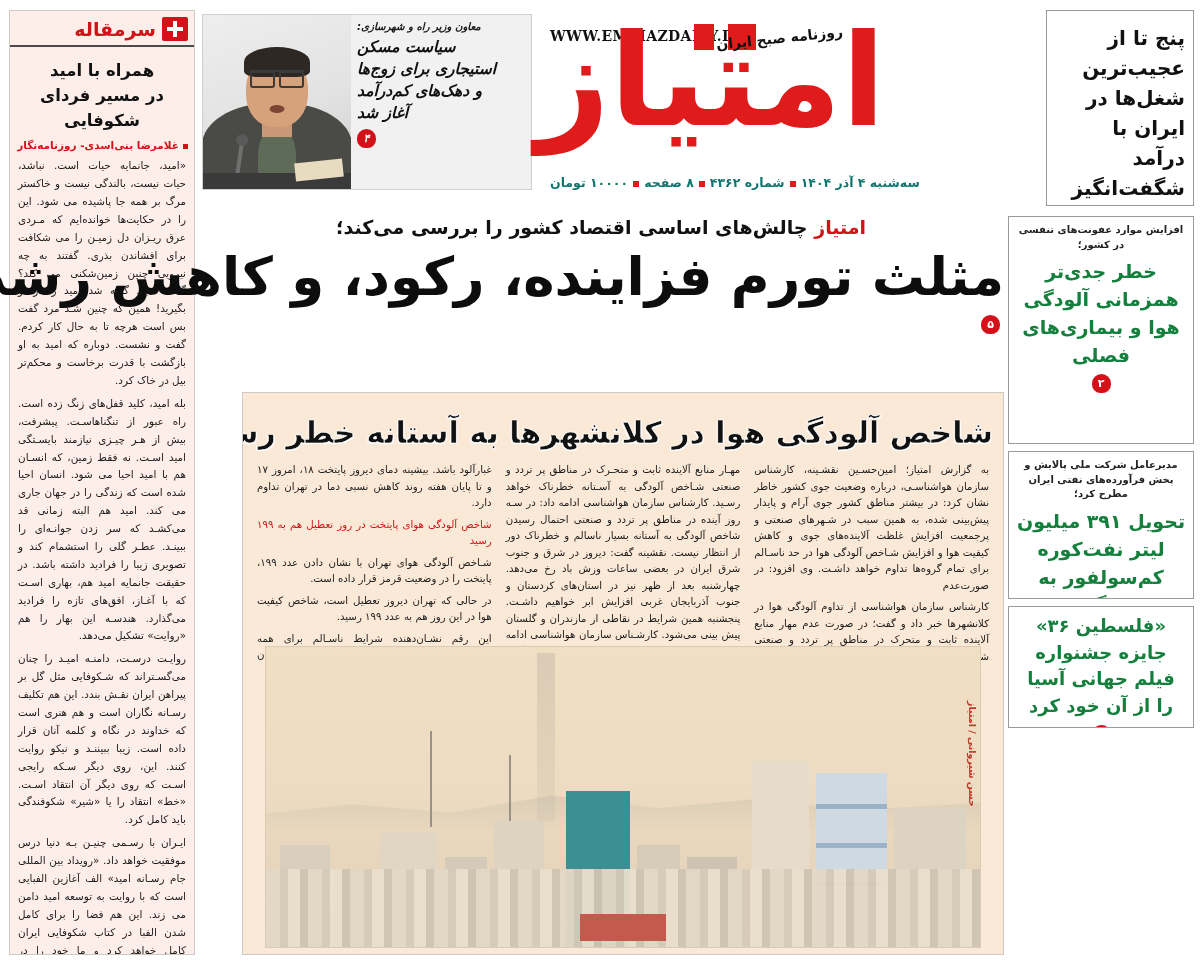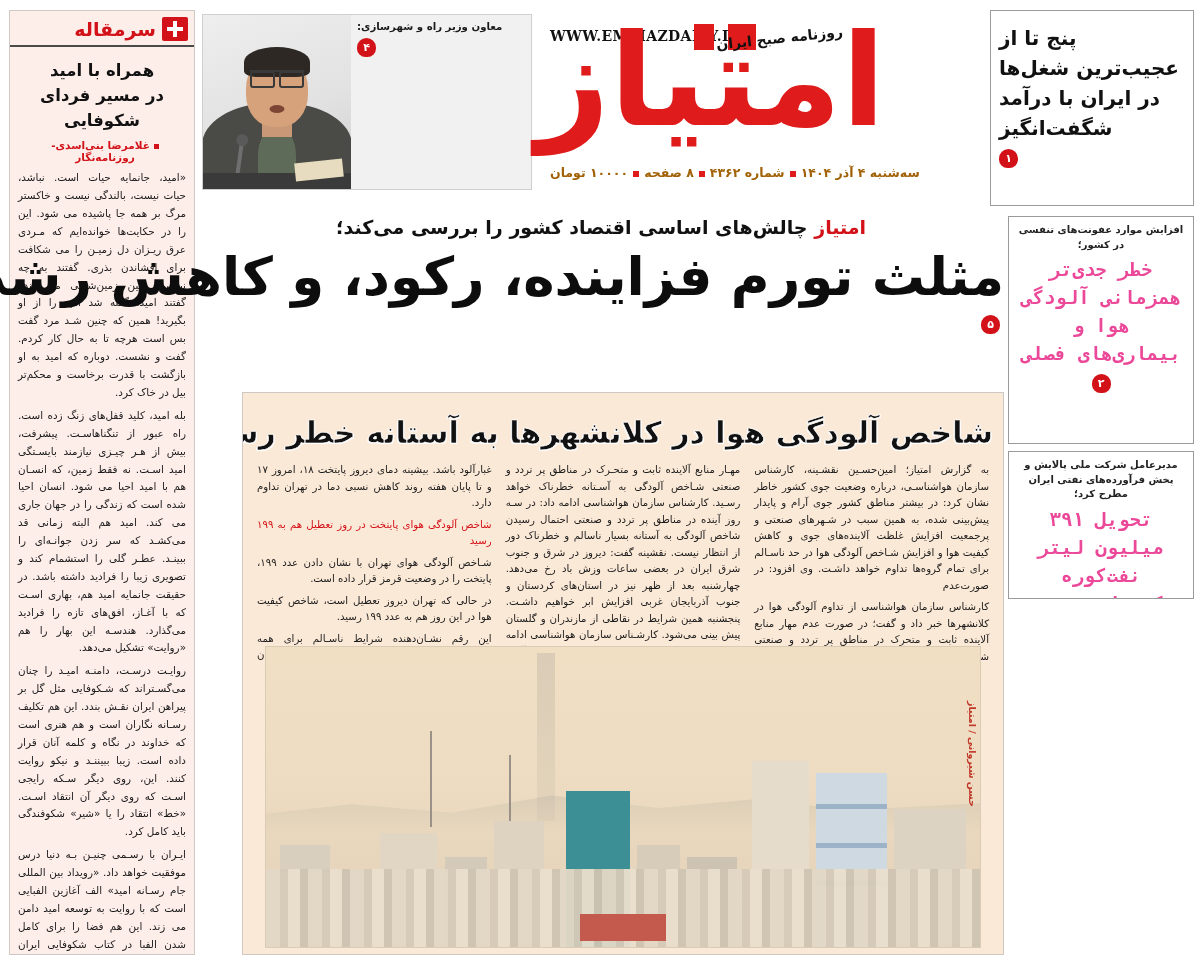--- a/index.html
+++ b/index.html
@@ -70,25 +70,25 @@
   }
   .edi-title {
     text-align: center;
     font-size: 16.5px;
     font-weight: bold;
     color: #111;
     line-height: 1.5;
     padding: 12px 8px 6px 8px;
   }
   .edi-byline {
-    text-align: center;
+    text-align: right;
     color: #d31118;
     font-size: 10.5px;
     font-weight: bold;
-    padding: 0 6px 6px 12px;
+    padding: 0 6px 6px 0;
   }
   .edi-byline .sq {
     display: inline-block;
     width: 5px; height: 5px;
     background: #d31118;
     margin-left: 4px;
     vertical-align: middle;
   }
   .edi-body {
     padding: 0 8px 8px 8px;
@@ -120,20 +120,21 @@
     display: flex;
     flex-direction: row-reverse;
     overflow: hidden;
     box-sizing: border-box;
   }
   .teaser-text {
     flex: 1 1 auto;
     padding: 6px 24px 4px 6px;
     text-align: left;
     position: relative;
+    font-style: italic;
   }
   .teaser-kicker {
     font-size: 10.2px;
     color: #1a1a1a;
     font-weight: bold;
     margin-bottom: 4px;
     text-align: left;
   }
   .teaser-title {
     font-size: 15.5px;
@@ -236,41 +237,41 @@
     font-family: "DejaVu Serif", "Liberation Serif", serif;
     font-size: 14px; font-weight: bold; color: #111;
     letter-spacing: 0.4px;
     direction: ltr;
   }
   .mh-sq { position: absolute; top: 12px; width: 28px; height: 26px; background: #e01b1b; }
   .mh-sq.a { left: 186px; }
   .mh-sq.b { left: 152px; width: 20px; }
   .mh-date {
     position: absolute;
-    left: 8px; bottom: 16px;
-    font-size: 12.5px; color: #a16207; font-weight: bold;
+    left: 8px; bottom: 6px;
+    font-size: 12.5px; color: #0f766e; font-weight: bold;
     direction: rtl;
   }
   .mh-date .sep {
     display: inline-block; width: 6px; height: 6px; background: #e01b1b;
     margin: 0 5px; vertical-align: middle;
   }
 
   
   .top-right-box {
     position: absolute;
     right: 6px;
     top: 10px;
-    width: 204px;
+    width: 148px;
     height: 196px;
     border: 1px solid #9a9a9a;
     background: #fff;
     box-sizing: border-box;
     padding: 12px 8px 4px 8px;
-    text-align: left;
+    text-align: right;
     overflow: hidden;
   }
   .trb-title {
     font-size: 20px;
     font-weight: bold;
     line-height: 1.5;
     color: #111;
   }
   .trb-badge { margin-top: 4px; }
 
@@ -420,22 +421,21 @@
     font-size: 10px;
     font-weight: bold;
     color: #222;
     line-height: 1.45;
     margin-bottom: 5px;
   }
   .rb-title {
     font-size: 19px;
     font-weight: bold;
     line-height: 1.48;
-    color: #ec4899;
-    font-family: Liberation Mono, monospace;
+    color: #15803d;
   }
   .rb-badge { margin-top: 3px; }
   .rail-box.b1 { height: 228px; }
   .rail-box.b2 { height: 148px; }
   .rail-box.b3 { height: 122px; }
   .rail-box.b3 .rb-title { font-size: 18px; }
 </style>
 </head>
 <body>
 
@@ -474,20 +474,21 @@
           <div class="p-hair"></div>
           <div class="p-glass"></div>
           <div class="p-mouth"></div>
           <div class="p-mic"></div>
           <div class="p-desk"></div>
           <div class="p-paper"></div>
         </div>
       </div>
       <div class="teaser-text">
         <div class="teaser-kicker">معاون وزیر راه و شهرسازی:</div>
+        <div class="teaser-title">سیاست مسکن استیجاری برای زوج‌ها و دهک‌های کم‌درآمد آغاز شد</div>
         <div class="teaser-badge-wrap">
           <span class="pagebadge">۴</span>
         </div>
       </div>
     </div>
 
     <div class="masthead">
       <div class="mh-url">WWW.EMTIAZDAILY.IR</div>
       <div class="mh-sq a"></div>
       <div class="mh-sq b"></div>
@@ -576,15 +577,21 @@
     </div>
 
     <div class="rail-box b2">
       <div class="rb-kicker">مدیرعامل شرکت ملی پالایش و پخش فرآورده‌های نفتی ایران مطرح کرد؛</div>
       <div class="rb-title">تحویل ۳۹۱ میلیون لیتر نفت‌کوره کم‌سولفور به نیروگاه‌ها</div>
       <div class="rb-badge">
         <span class="pagebadge">۵</span>
       </div>
     </div>
 
+    <div class="rail-box b3">
+      <div class="rb-title">«فلسطین ۳۶» جایزه جشنواره فیلم جهانی آسیا را از آن خود کرد</div>
+      <div class="rb-badge">
+        <span class="pagebadge">۸</span>
+      </div>
+    </div>
   </div>
 
 </div>
 
 </body></html>

